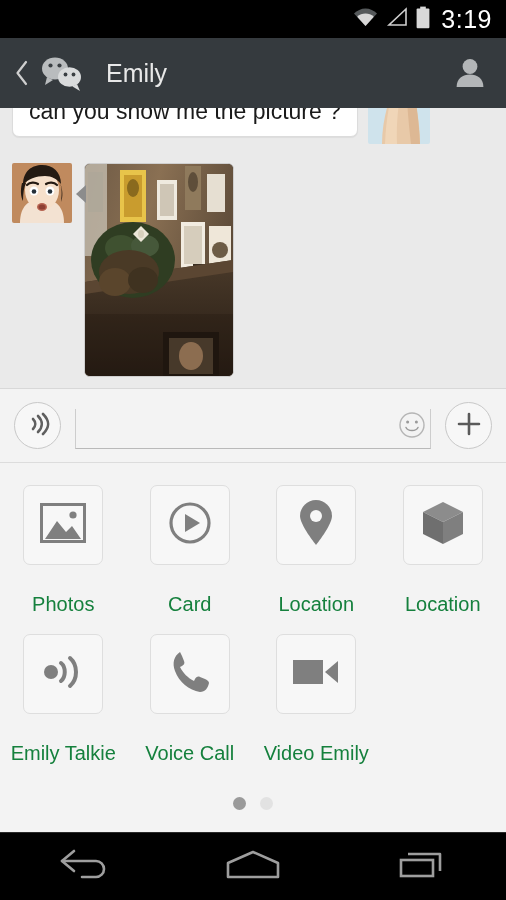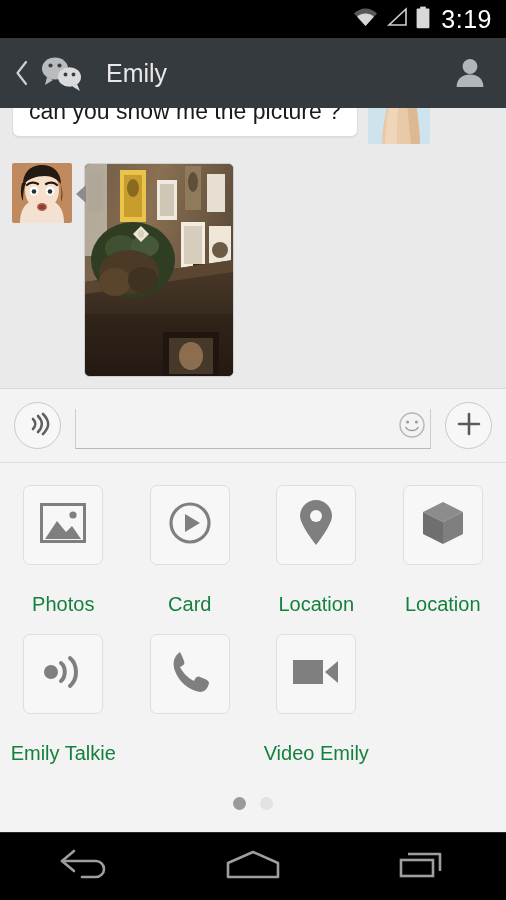--- a/index.html
+++ b/index.html
@@ -535,20 +535,21 @@
       </div>
 
       <div class="attach-item">
         <div class="attach-tile">
           <span>
             <svg width="42" height="44" viewBox="0 0 42 44">
               <path d="M11 2 C5 6 3 13 6 21 C10 32 20 40 31 42 C36 42 39 38 40 33 C40 31 38 30 36 29 L31 27 C29 26 27 27 26 29 L25 31 C19 28 14 23 11 17 L13 16 C15 15 16 13 15 11 L13 6 C12 4 11 2 11 2 Z" fill="#7f7f7f"></path>
             </svg>
           </span>
         </div>
+        <span class="attach-label">Voice Call</span>
       </div>
 
       <div class="attach-item">
         <div class="attach-tile">
           <span>
             <svg width="48" height="32" viewBox="0 0 48 32">
               <rect x="1" y="4" width="30" height="24" fill="#7f7f7f"></rect>
               <path d="M33 16 L46 5 L46 27 Z" fill="#7f7f7f"></path>
             </svg>
           </span>

